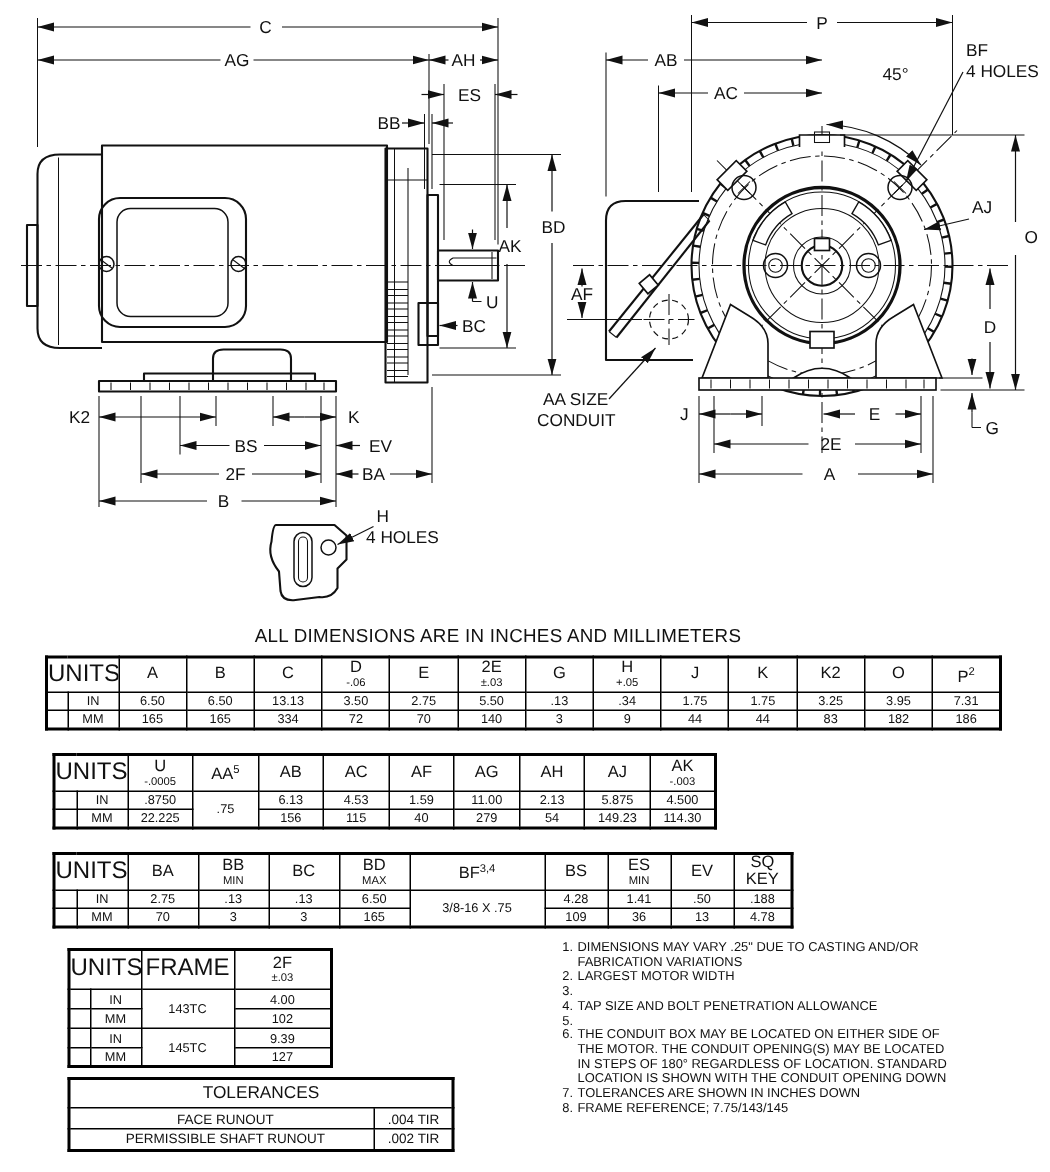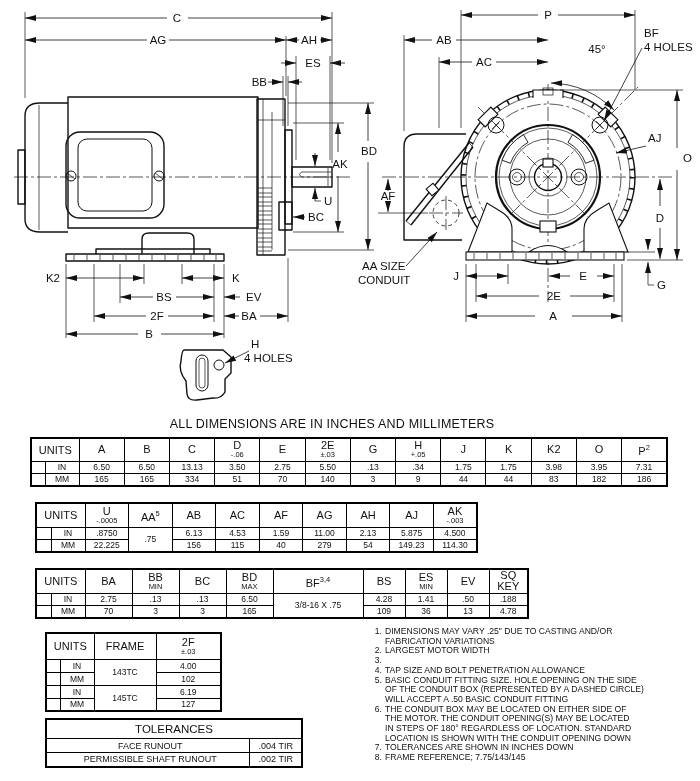--- a/index.html
+++ b/index.html
@@ -22,21 +22,21 @@
          font-size:12.5px;letter-spacing:.2px}
   table.dt{border-collapse:collapse;table-layout:fixed;position:absolute;background:#fff;
            border:2px solid #000}
   table.dt th,table.dt td{border:1px solid #000;padding:0;text-align:center;
            vertical-align:middle;overflow:hidden;font-weight:normal}
   .hm{display:block;font-size:11px;line-height:11px}
   .hm sup{font-size:7.5px}
   .hm sup:empty{display:none}
   .hs{display:block;font-size:7.5px;line-height:8px}
   .hs:empty{display:none}
-  .uc{font-size:11px}
+  .uc{font-size:16px}
   tr.dr{height:12px}
   tr.dr td{font-size:8.5px;line-height:11px}
   tr.dr4{height:13px}
   tr.dr4 td{font-size:8.5px}
   .tolt{font-size:11.5px;height:18px}
   .toll{text-align:right;padding-left:4px !important;font-size:9px}
   .tolv{font-size:9px}
   .notes{position:absolute;left:368px;top:627px;width:332px}
   .note{display:flex;font-size:8.6px;line-height:9.7px}
   .nnum{width:14px;text-align:right;flex:none}
@@ -403,31 +403,31 @@
     <td>6.50</td>
           <td>6.50</td>
           <td>13.13</td>
           <td>3.50</td>
           <td>2.75</td>
           <td>5.50</td>
           <td>.13</td>
           <td>.34</td>
           <td>1.75</td>
           <td>1.75</td>
-          <td>3.98</td>
+          <td>3.25</td>
           <td>3.95</td>
           <td>7.31</td>
   </tr>
   <tr class="dr">
     <td></td>
           <td>MM</td>
     <td>165</td>
           <td>165</td>
           <td>334</td>
-          <td>51</td>
+          <td>72</td>
           <td>70</td>
           <td>140</td>
           <td>3</td>
           <td>9</td>
           <td>44</td>
           <td>44</td>
           <td>83</td>
           <td>182</td>
           <td>186</td>
   </tr>
@@ -612,21 +612,21 @@
   </tr>
   <tr class="dr4">
     <td></td>
           <td>MM</td>
     <td>102</td>
   </tr>
   <tr class="dr4">
     <td></td>
           <td>IN</td>
     <td rowspan="2">145TC</td>
-    <td>6.19</td>
+    <td>9.39</td>
   </tr>
   <tr class="dr4">
     <td></td>
           <td>MM</td>
     <td>127</td>
   </tr>
 </tbody>
     </table>
 
 
@@ -642,23 +642,20 @@
       </div>
   <div class="note">
         <span class="nnum">3.</span>
       </div>
   <div class="note">
         <span class="nnum">4.</span>
         <span class="ntext">TAP SIZE AND BOLT PENETRATION ALLOWANCE</span>
       </div>
   <div class="note">
         <span class="nnum">5.</span>
-        <span class="ntext">BASIC CONDUIT FITTING SIZE.  HOLE OPENING ON THE SIDE
-OF THE CONDUIT BOX (REPRESENTED BY A DASHED CIRCLE)
-WILL ACCEPT A .50 BASIC CONDUIT FITTING</span>
       </div>
   <div class="note">
         <span class="nnum">6.</span>
         <span class="ntext">THE CONDUIT BOX MAY BE LOCATED ON EITHER SIDE OF
 THE MOTOR.  THE CONDUIT OPENING(S) MAY BE LOCATED
 IN STEPS OF 180° REGARDLESS OF LOCATION.  STANDARD
 LOCATION IS SHOWN WITH THE CONDUIT OPENING DOWN</span>
       </div>
   <div class="note">
         <span class="nnum">7.</span>

